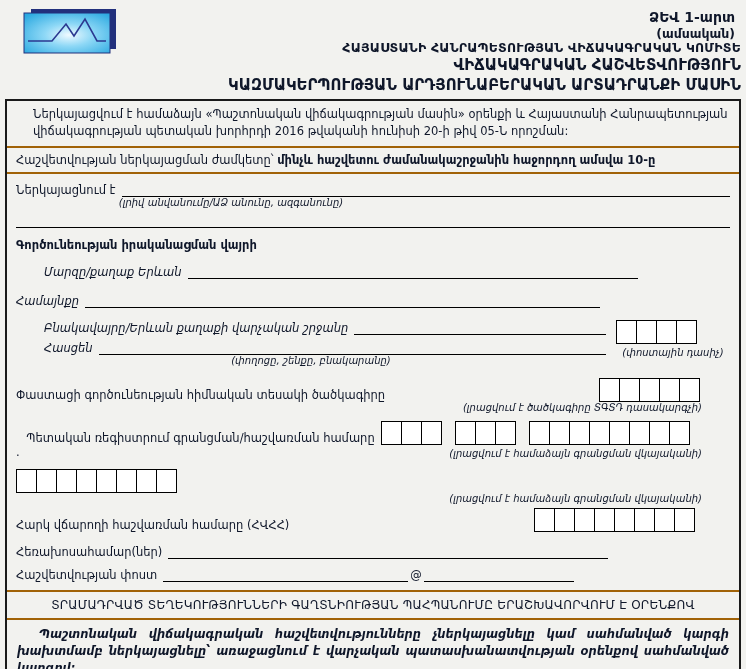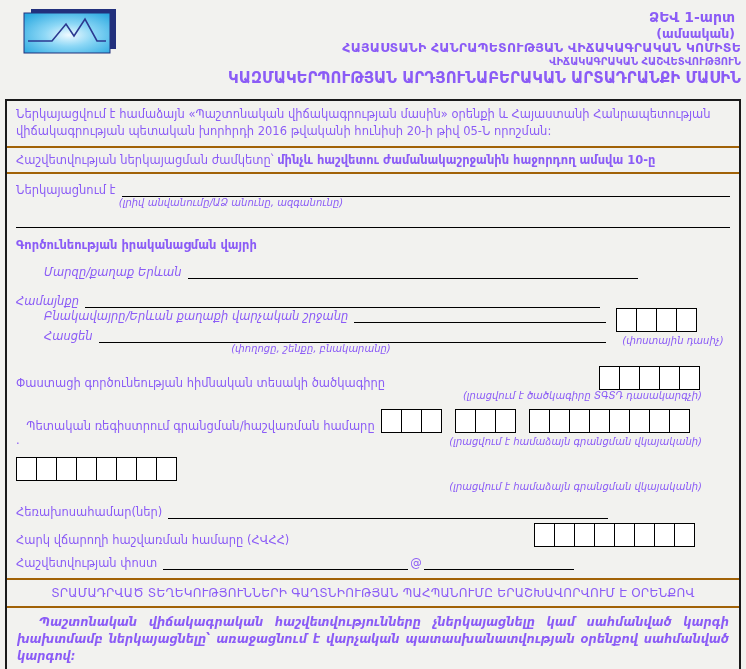--- a/index.html
+++ b/index.html
@@ -1,35 +1,35 @@
 <!DOCTYPE html>
 <html><head>
 <meta charset="utf-8">
 <style>
   html,body { margin:0; padding:0; background:#ffffff; }
   .page {
     width:746px; height:669px; box-sizing:border-box;
-    background:#f2f2ef; color:#8b5cf6;
+    background:#f2f2ef; color:#0f172a;
     font-family:"DejaVu Sans", sans-serif;
     padding:5px 5px 0 5px; position:relative; overflow:hidden;
   }
   
   .header { position:relative; height:94px; }
   .logo { position:absolute; left:16px; top:2px; width:98px; height:48px; }
   .form-code-block { position:absolute; right:6px; top:3px; text-align:right; font-weight:bold; font-size:14px; line-height:1.3; }
   .form-code-sub { font-size:12.5px; }
   .header-titles { text-align:right; padding-top:35px; font-weight:bold; }
   .committee-line { font-size:12.5px; letter-spacing:.2px; }
-  .report-type-line { font-size:10px; margin-top:1px; }
+  .report-type-line { font-size:15px; margin-top:1px; }
   .main-title-line { font-size:15px; margin-top:2px; }
   
   .form-body { border:2px solid #1a1a1a; background:#f2f2ef; }
   .sec { border-top:2px solid #a16207; padding:4px 9px; }
   .sec:first-child { border-top:none; }
-  .sec-legal { font-size:11.5px; line-height:1.5; padding:5px 9px; }
+  .sec-legal { font-size:11.5px; line-height:1.5; padding:5px 9px;margin-left:17px; }
   .sec-deadline { font-size:11.5px; padding:5px 9px; }
   .sec-deadline b { font-weight:bold; }
   .sec-main { padding:4px 9px 8px 9px; font-size:11.5px; }
   .sec-banner { text-align:center; font-size:12px; font-weight:normal; padding:6px 9px; letter-spacing:.2px; }
   .sec-liability { font-size:11.5px; font-weight:bold; font-style:italic; line-height:1.5; padding:6px 10px 8px 10px; text-align:justify; }
   .sec-liability .para { text-indent:22px; }
   
   .row { display:flex; align-items:flex-end; }
   .lbl { white-space:nowrap; padding-right:6px; }
   .italic { font-style:italic;text-align:center; }
@@ -41,21 +41,21 @@
   .cap-center-left { width:430px; text-align:center; }
   .cap-addr { text-align:center; }
   
   .cells { display:flex; gap:13px; }
   .cell-group { display:flex; }
   .cell { width:19px; height:22px; background:#fff; border:1.5px solid #000; }
   .cell + .cell { border-left:none; }
   .cells-right { margin-right:30px; }
   .cells-right-sm { margin-right:35px; }
   .cap-right { text-align:right; margin-right:28px; }
-  .two-col { display:flex; }
+  .two-col { display:flex; margin-top:12px; }
   .left-col { flex:1; }
   .right-col { width:124px; padding-left:10px; box-sizing:border-box; }
   .right-col .caption { margin-top:3px; text-align:center; }
   .mt4{margin-top:4px}.mt5{margin-top:5px}.mt8{margin-top:8px}
   .mt10{margin-top:10px}.mt12{margin-top:12px}.mt14{margin-top:14px}
   .email-fill1 { width:245px; } .email-fill2 { width:150px; }
   .phone-fill { width:440px; }
   .region-fill { width:450px; }
   .community-gap { margin-right:130px; }
   .at-sign { padding:0 2px; }
@@ -205,39 +205,39 @@
               <div class="cell"></div>
               <div class="cell"></div>
               <div class="cell"></div>
               <div class="cell"></div>
               <div class="cell"></div>
             </div>
           </span>
       </div>
       <div class="caption cap-right">(լրացվում է համաձայն գրանցման վկայականի)</div>
 
+      <div class="row mt4" style="justify-content:space-between;">
+        <span class="lbl">Հարկ վճարողի հաշվառման համարը (ՀՎՀՀ)</span>
+        <span class="cells cells-right-sm">
+            <div class="cell-group">
+              <div class="cell"></div>
+              <div class="cell"></div>
+              <div class="cell"></div>
+              <div class="cell"></div>
+              <div class="cell"></div>
+              <div class="cell"></div>
+              <div class="cell"></div>
+              <div class="cell"></div>
+            </div>
+          </span>
+      </div>
+
       <div class="row mt12">
         <span class="lbl">Հեռախոսահամար(ներ)</span>
         <span class="fill phone-fill"></span>
-      </div>
-
-      <div class="row mt4" style="justify-content:space-between;">
-        <span class="lbl">Հարկ վճարողի հաշվառման համարը (ՀՎՀՀ)</span>
-        <span class="cells cells-right-sm">
-            <div class="cell-group">
-              <div class="cell"></div>
-              <div class="cell"></div>
-              <div class="cell"></div>
-              <div class="cell"></div>
-              <div class="cell"></div>
-              <div class="cell"></div>
-              <div class="cell"></div>
-              <div class="cell"></div>
-            </div>
-          </span>
       </div>
 
       <div class="row mt8">
         <span class="lbl">Հաշվետվության փոստ</span>
         <span class="fill email-fill1"></span>
         <span class="at-sign">@</span>
         <span class="fill email-fill2"></span>
       </div>
 
     </div>

